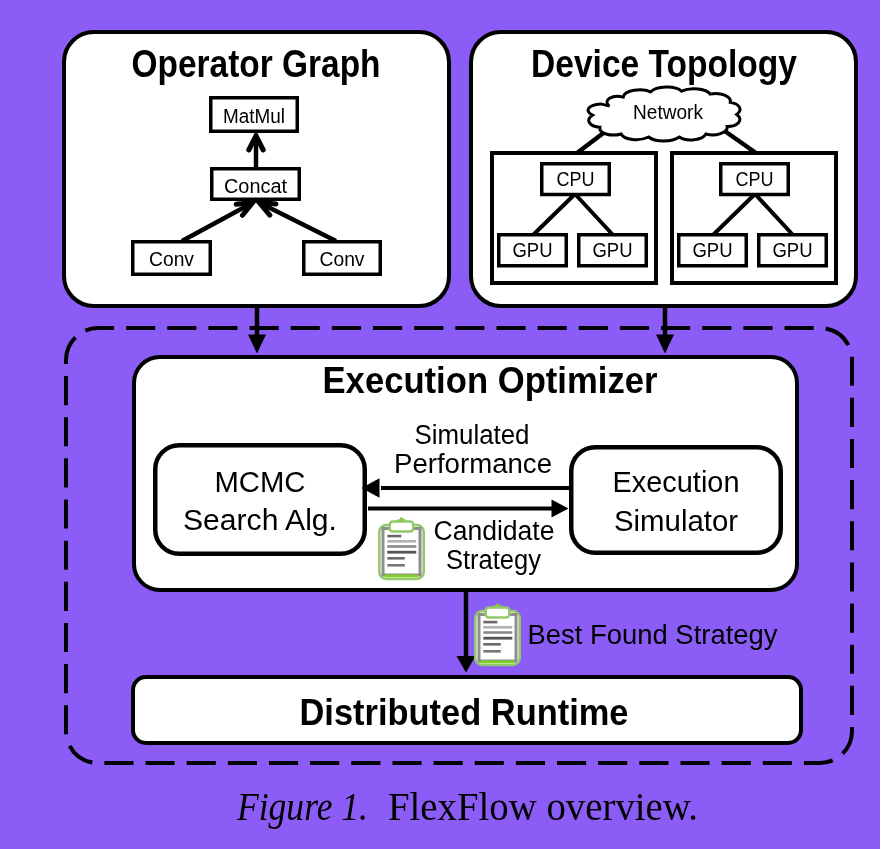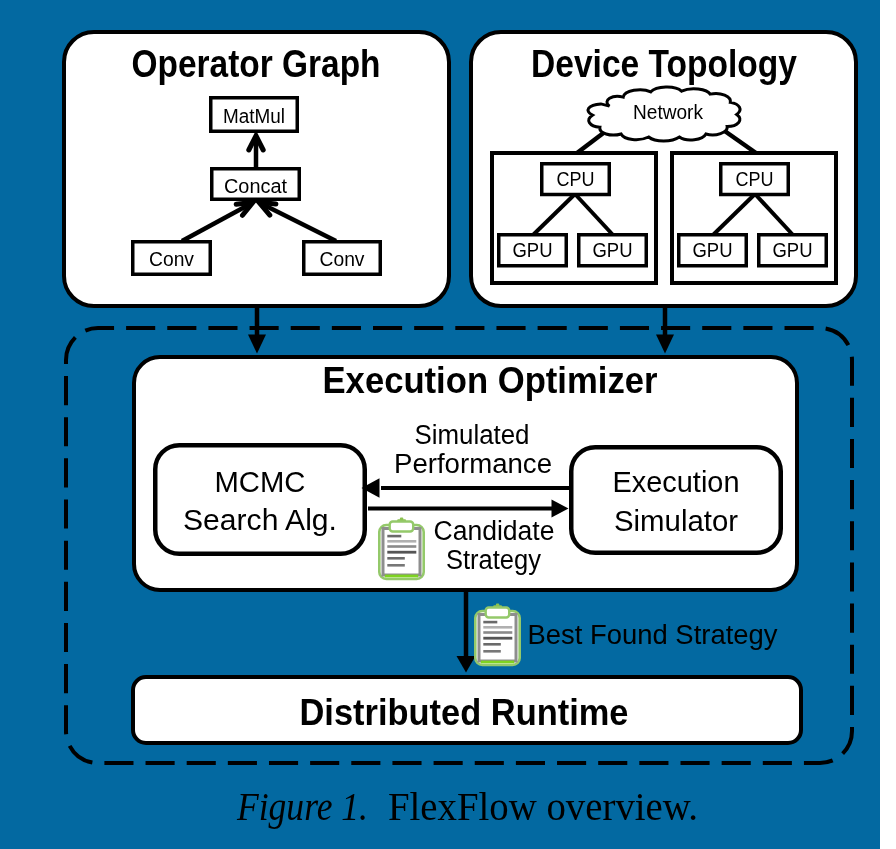--- a/index.html
+++ b/index.html
@@ -1,16 +1,16 @@
 <!DOCTYPE html>
 <html><head>
 <meta charset="utf-8">
 <style>
   html,body{margin:0;padding:0;background:#fff;}
-  #stage{position:relative;width:880px;height:849px;background:#0369a1;overflow:hidden;}
+  #stage{position:relative;width:880px;height:849px;background:#8b5cf6;overflow:hidden;}
   svg text{font-family:"Liberation Sans",sans-serif;fill:#000;}
   text.serif{font-family:"Liberation Serif",serif;}
 </style>
 </head>
 <body>
 <div id="stage">
 <svg width="896" height="849" viewBox="0 0 896 849" xmlns="http://www.w3.org/2000/svg">
   <defs>
     <g id="clip">
       <rect x="21.9" y="0.4" width="3.4" height="7.4" rx="1" fill="#8cc152"></rect>

